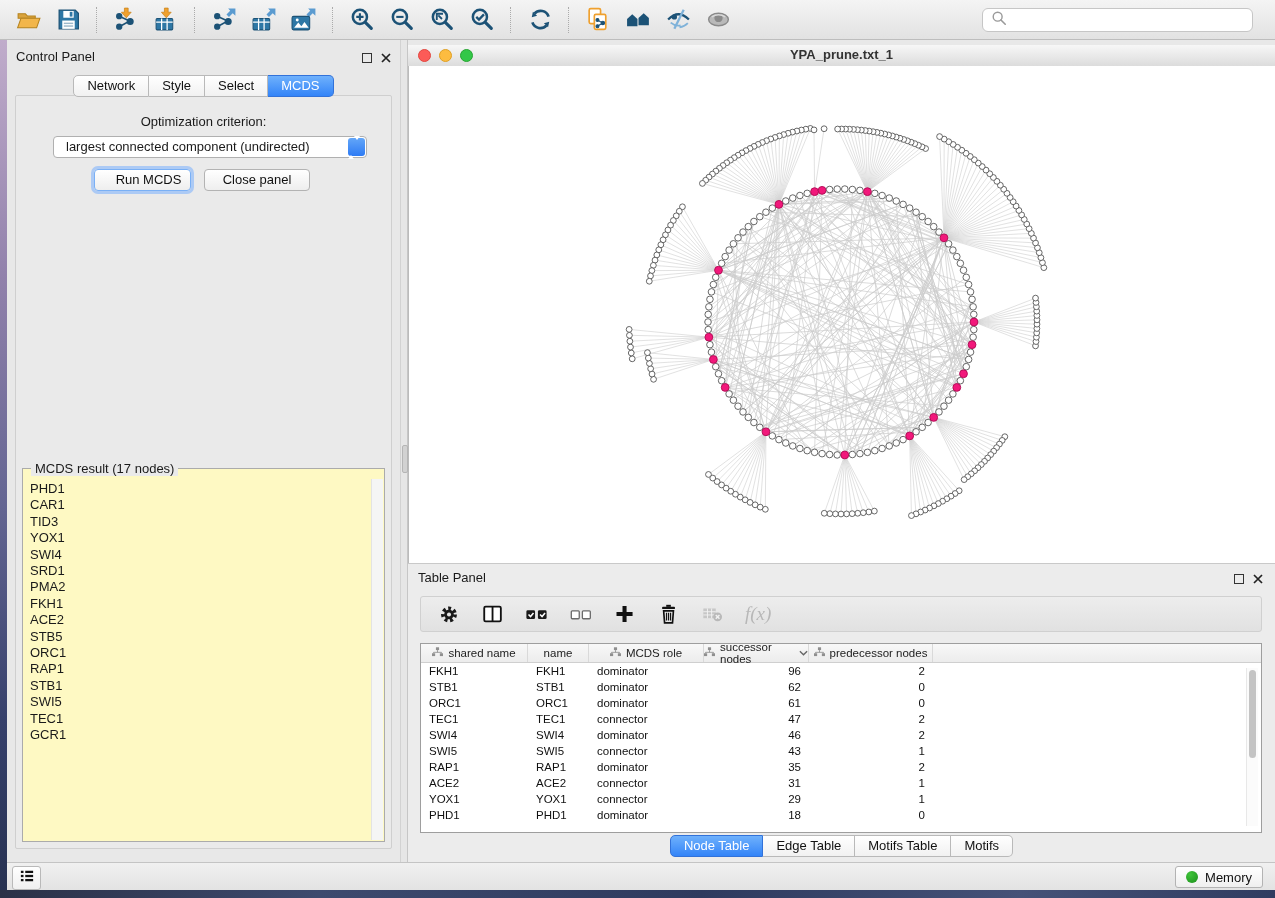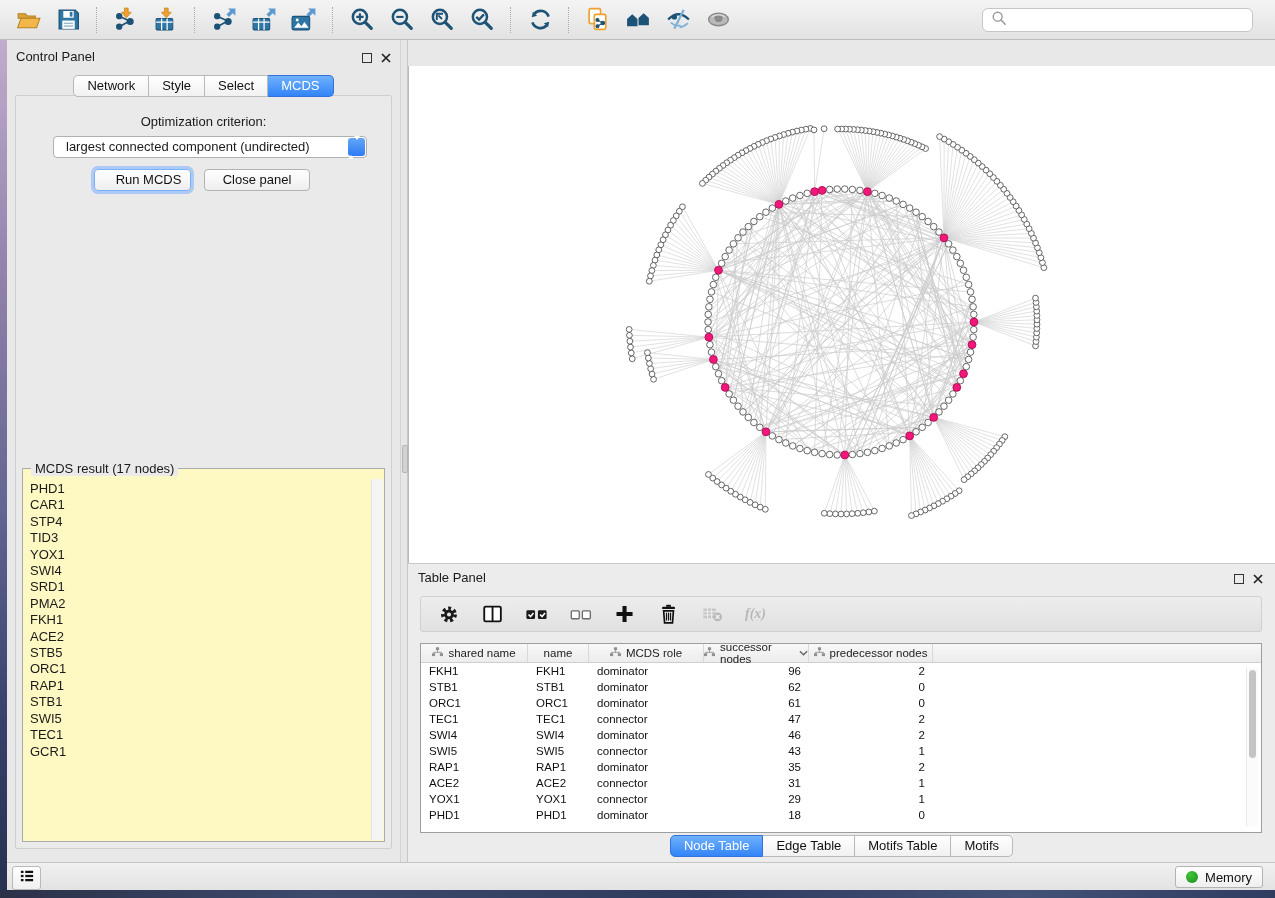--- a/index.html
+++ b/index.html
@@ -74,21 +74,21 @@
   
   #table-panel{position:absolute;left:408px;top:563px;width:867px;height:299px;background:#ececec;
     border-top:1px solid #c9c9c9;box-sizing:border-box;}
   #table-panel .panel-title{left:10px;top:6px;}
   #table-panel .win-btns{right:12px;top:6px;}
   #tp-toolbar{position:absolute;left:12px;top:32px;width:842px;height:36px;
     background:linear-gradient(#ededed,#e1e1e1);border:1px solid #d0d0d0;border-radius:3px;
     display:flex;align-items:center;gap:20px;padding-left:16px;box-sizing:border-box;}
   .tp-icon{width:24px;height:24px;display:flex;align-items:center;justify-content:center;}
   .grayed{opacity:.5;}
-  .fx-icon{font-family:"Liberation Serif",serif;font-style:italic;font-size:14px;color:#8a8a8a;width:auto;font-weight:bold;}
+  .fx-icon{font-family:"Liberation Serif",serif;font-style:italic;font-size:19px;color:#8a8a8a;width:auto;}
   #tp-table{position:absolute;left:12px;top:79px;width:842px;height:190px;background:#fff;
     border:1px solid #9e9e9e;box-sizing:border-box;overflow:hidden;}
   #tp-header{display:flex;height:19px;background:linear-gradient(#f8f8f8,#ececec);
     border-bottom:1px solid #cfcfcf;box-sizing:border-box;}
   .th{display:flex;align-items:center;justify-content:center;gap:5px;font-size:11.5px;color:#222;
     border-right:1px solid #d9d9d9;box-sizing:border-box;height:100%;}
   .th-fill{flex:1;border-right:none;}
   .tr{display:flex;height:16px;align-items:center;}
   .td{font-size:11.5px;color:#111;box-sizing:border-box;padding:0 8px;white-space:nowrap;overflow:hidden;}
   .td.num{text-align:right;}
@@ -294,21 +294,20 @@
       <span>largest connected component (undirected)</span>
       <span id="dd-stepper"><span class="step-up"></span><span class="step-down"></span></span>
     </div>
     <div class="mac-btn" id="run-btn">Run MCDS</div>
     <div class="mac-btn" id="closepanel-btn">Close panel</div>
     <div id="result-group">
       <span id="result-legend">MCDS result (17 nodes)</span>
       <div id="result-list">
           <div class="result-item">PHD1</div>
           <div class="result-item">CAR1</div>
-          <div class="result-item">STP4</div>
           <div class="result-item">TID3</div>
           <div class="result-item">YOX1</div>
           <div class="result-item">SWI4</div>
           <div class="result-item">SRD1</div>
           <div class="result-item">PMA2</div>
           <div class="result-item">FKH1</div>
           <div class="result-item">ACE2</div>
           <div class="result-item">STB5</div>
           <div class="result-item">ORC1</div>
           <div class="result-item">RAP1</div>
@@ -320,20 +319,26 @@
       <div id="result-scroll"></div>
     </div>
   </div>
 </div>
 
 <div id="splitter">
   <div id="splitter-handle"></div>
 </div>
 
 <div id="network-window">
+  <div id="net-titlebar">
+    <span class="light" id="light-red"></span>
+    <span class="light" id="light-yellow"></span>
+    <span class="light" id="light-green"></span>
+    <div id="net-title">YPA_prune.txt_1</div>
+  </div>
   <div id="net-canvas">
     <svg id="net-svg" width="865" height="497">
         <g stroke="#9a9a9a" stroke-width="0.7" opacity="0.5">
           <line x1="369.9332460109854" y1="138.3704201772907" x2="564.1330708013572" y2="240.8391424845581"></line>
           <line x1="369.9332460109854" y1="138.3704201772907" x2="420.6185238723142" y2="388.5121202047379"></line>
           <line x1="369.9332460109854" y1="138.3704201772907" x2="539.599260251868" y2="334.17543855489896"></line>
           <line x1="369.9332460109854" y1="138.3704201772907" x2="356.92905189071973" y2="365.7877622960489"></line>
           <line x1="369.9332460109854" y1="138.3704201772907" x2="443.38147612768574" y2="388.5121202047379"></line>
           <line x1="369.9332460109854" y1="138.3704201772907" x2="316.1907717430696" y2="321.40047897786525"></line>
           <line x1="369.9332460109854" y1="138.3704201772907" x2="565" y2="256"></line>

